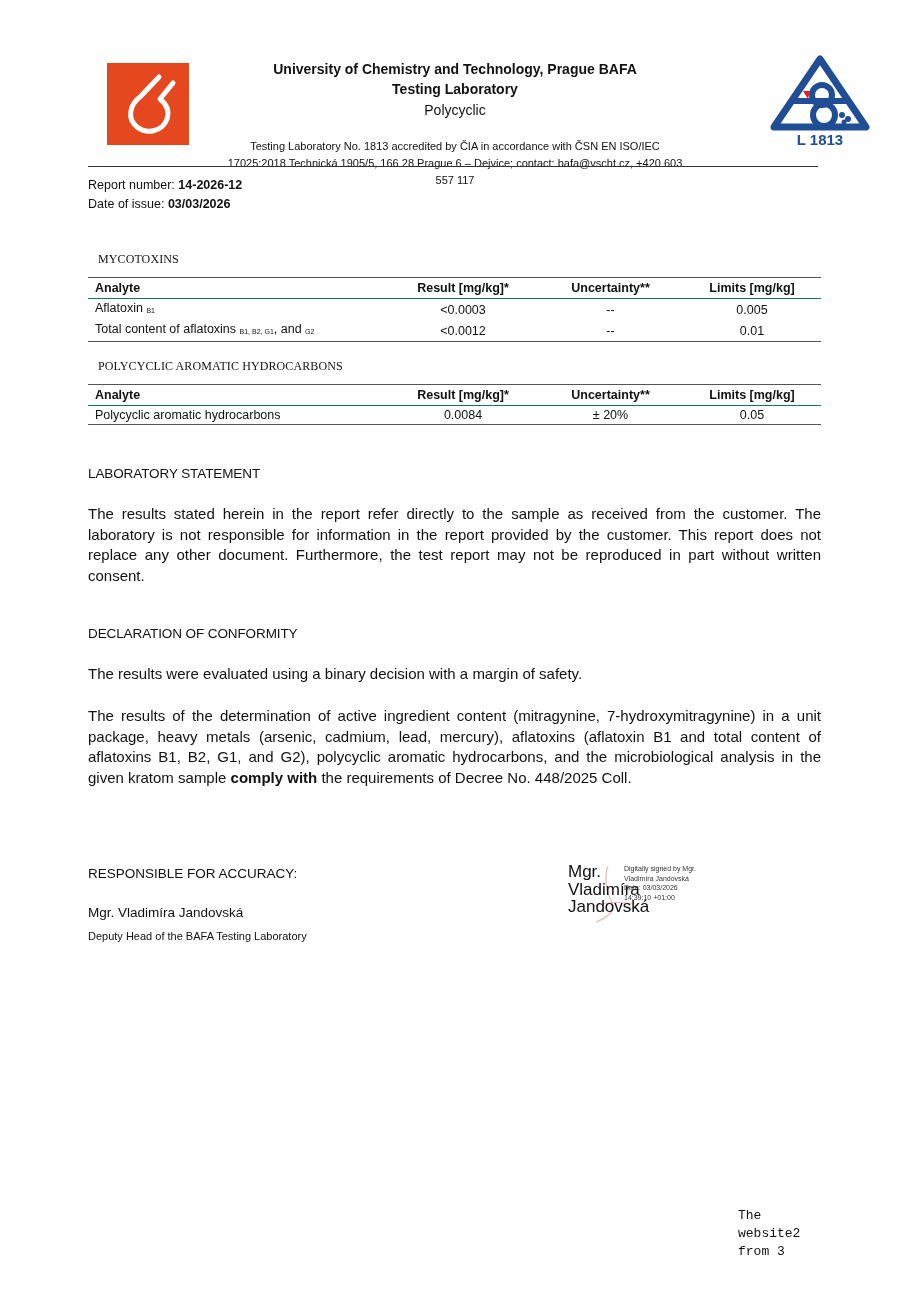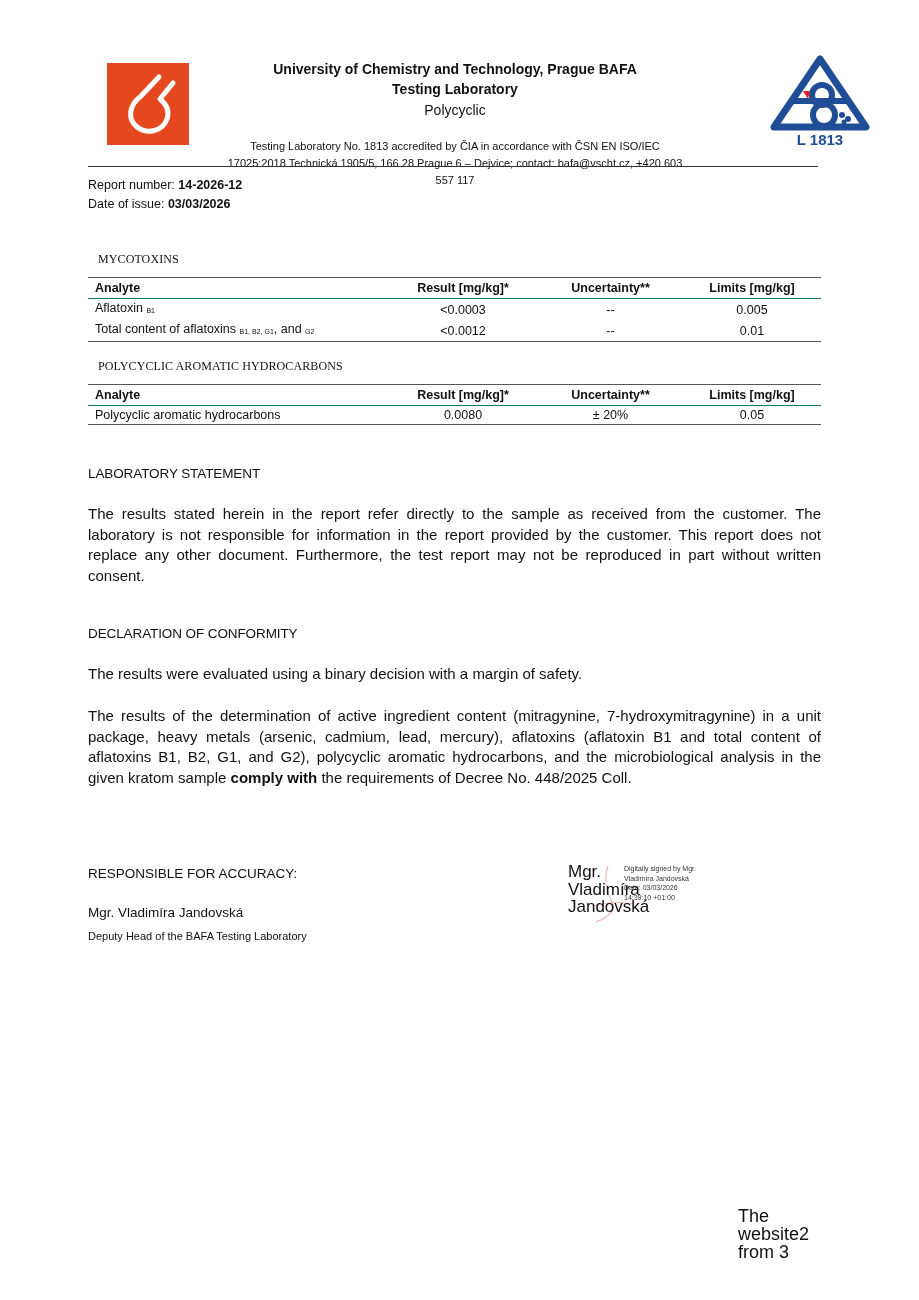--- a/index.html
+++ b/index.html
@@ -39,21 +39,21 @@
     .para { left: 88px; width: 733px; font-size: 15px; line-height: 20.5px; text-align: justify; }
 
     .sign-label { left: 88px; top: 866px; font-size: 13.5px; }
     .sign-name { left: 88px; top: 905px; font-size: 13.5px; }
     .sign-role { left: 88px; top: 930px; font-size: 11px; }
 
     .dsig-name { left: 568px; top: 863px; font-size: 17px; line-height: 17.5px; }
     .dsig-info { left: 624px; top: 864px; font-size: 7px; line-height: 9.5px; color: #333; }
     .dsig-mark { left: 588px; top: 862px; width: 50px; height: 62px; }
 
-    .footer { left: 738px; top: 1207px; font-size: 18px; line-height: 18px; }
+    .footer { left: 738px; top: 1207px; font-size: 13px; line-height: 18px; font-family: Liberation Mono, monospace; }
   </style>
 </head>
 <body>
 
 <div class="abs logo-left">
   <svg viewBox="0 0 82 82">
     <path d="M52 14 L34 33 C22 42 20 56 30 64 C40 72 56 68 60 56 C63 47 58 40 53 36 L66 20" fill="none" stroke="#ffffff" stroke-width="5" stroke-linecap="round" stroke-linejoin="round"></path>
   </svg>
 </div>
 
@@ -130,21 +130,21 @@
     </colgroup>
   <tbody>
       <tr>
     <th class="an">Analyte</th>
     <th>Result [mg/kg]*</th>
     <th>Uncertainty**</th>
     <th>Limits [mg/kg]</th>
   </tr>
   <tr class="last">
     <td class="an">Polycyclic aromatic hydrocarbons</td>
-    <td>0.0080</td>
+    <td>0.0084</td>
     <td>± 20%</td>
     <td>0.05</td>
   </tr>
 </tbody>
   </table>
 
 <div class="abs h2" style="top:466px;">LABORATORY STATEMENT</div>
 <div class="abs para" style="top:504px;">The results stated herein in the report refer directly to the sample as received from the customer. The laboratory is not responsible for information in the report provided by the customer. This report does not replace any other document. Furthermore, the test report may not be reproduced in part without written consent.</div>
 
 <div class="abs h2" style="top:626px;">DECLARATION OF CONFORMITY</div>

